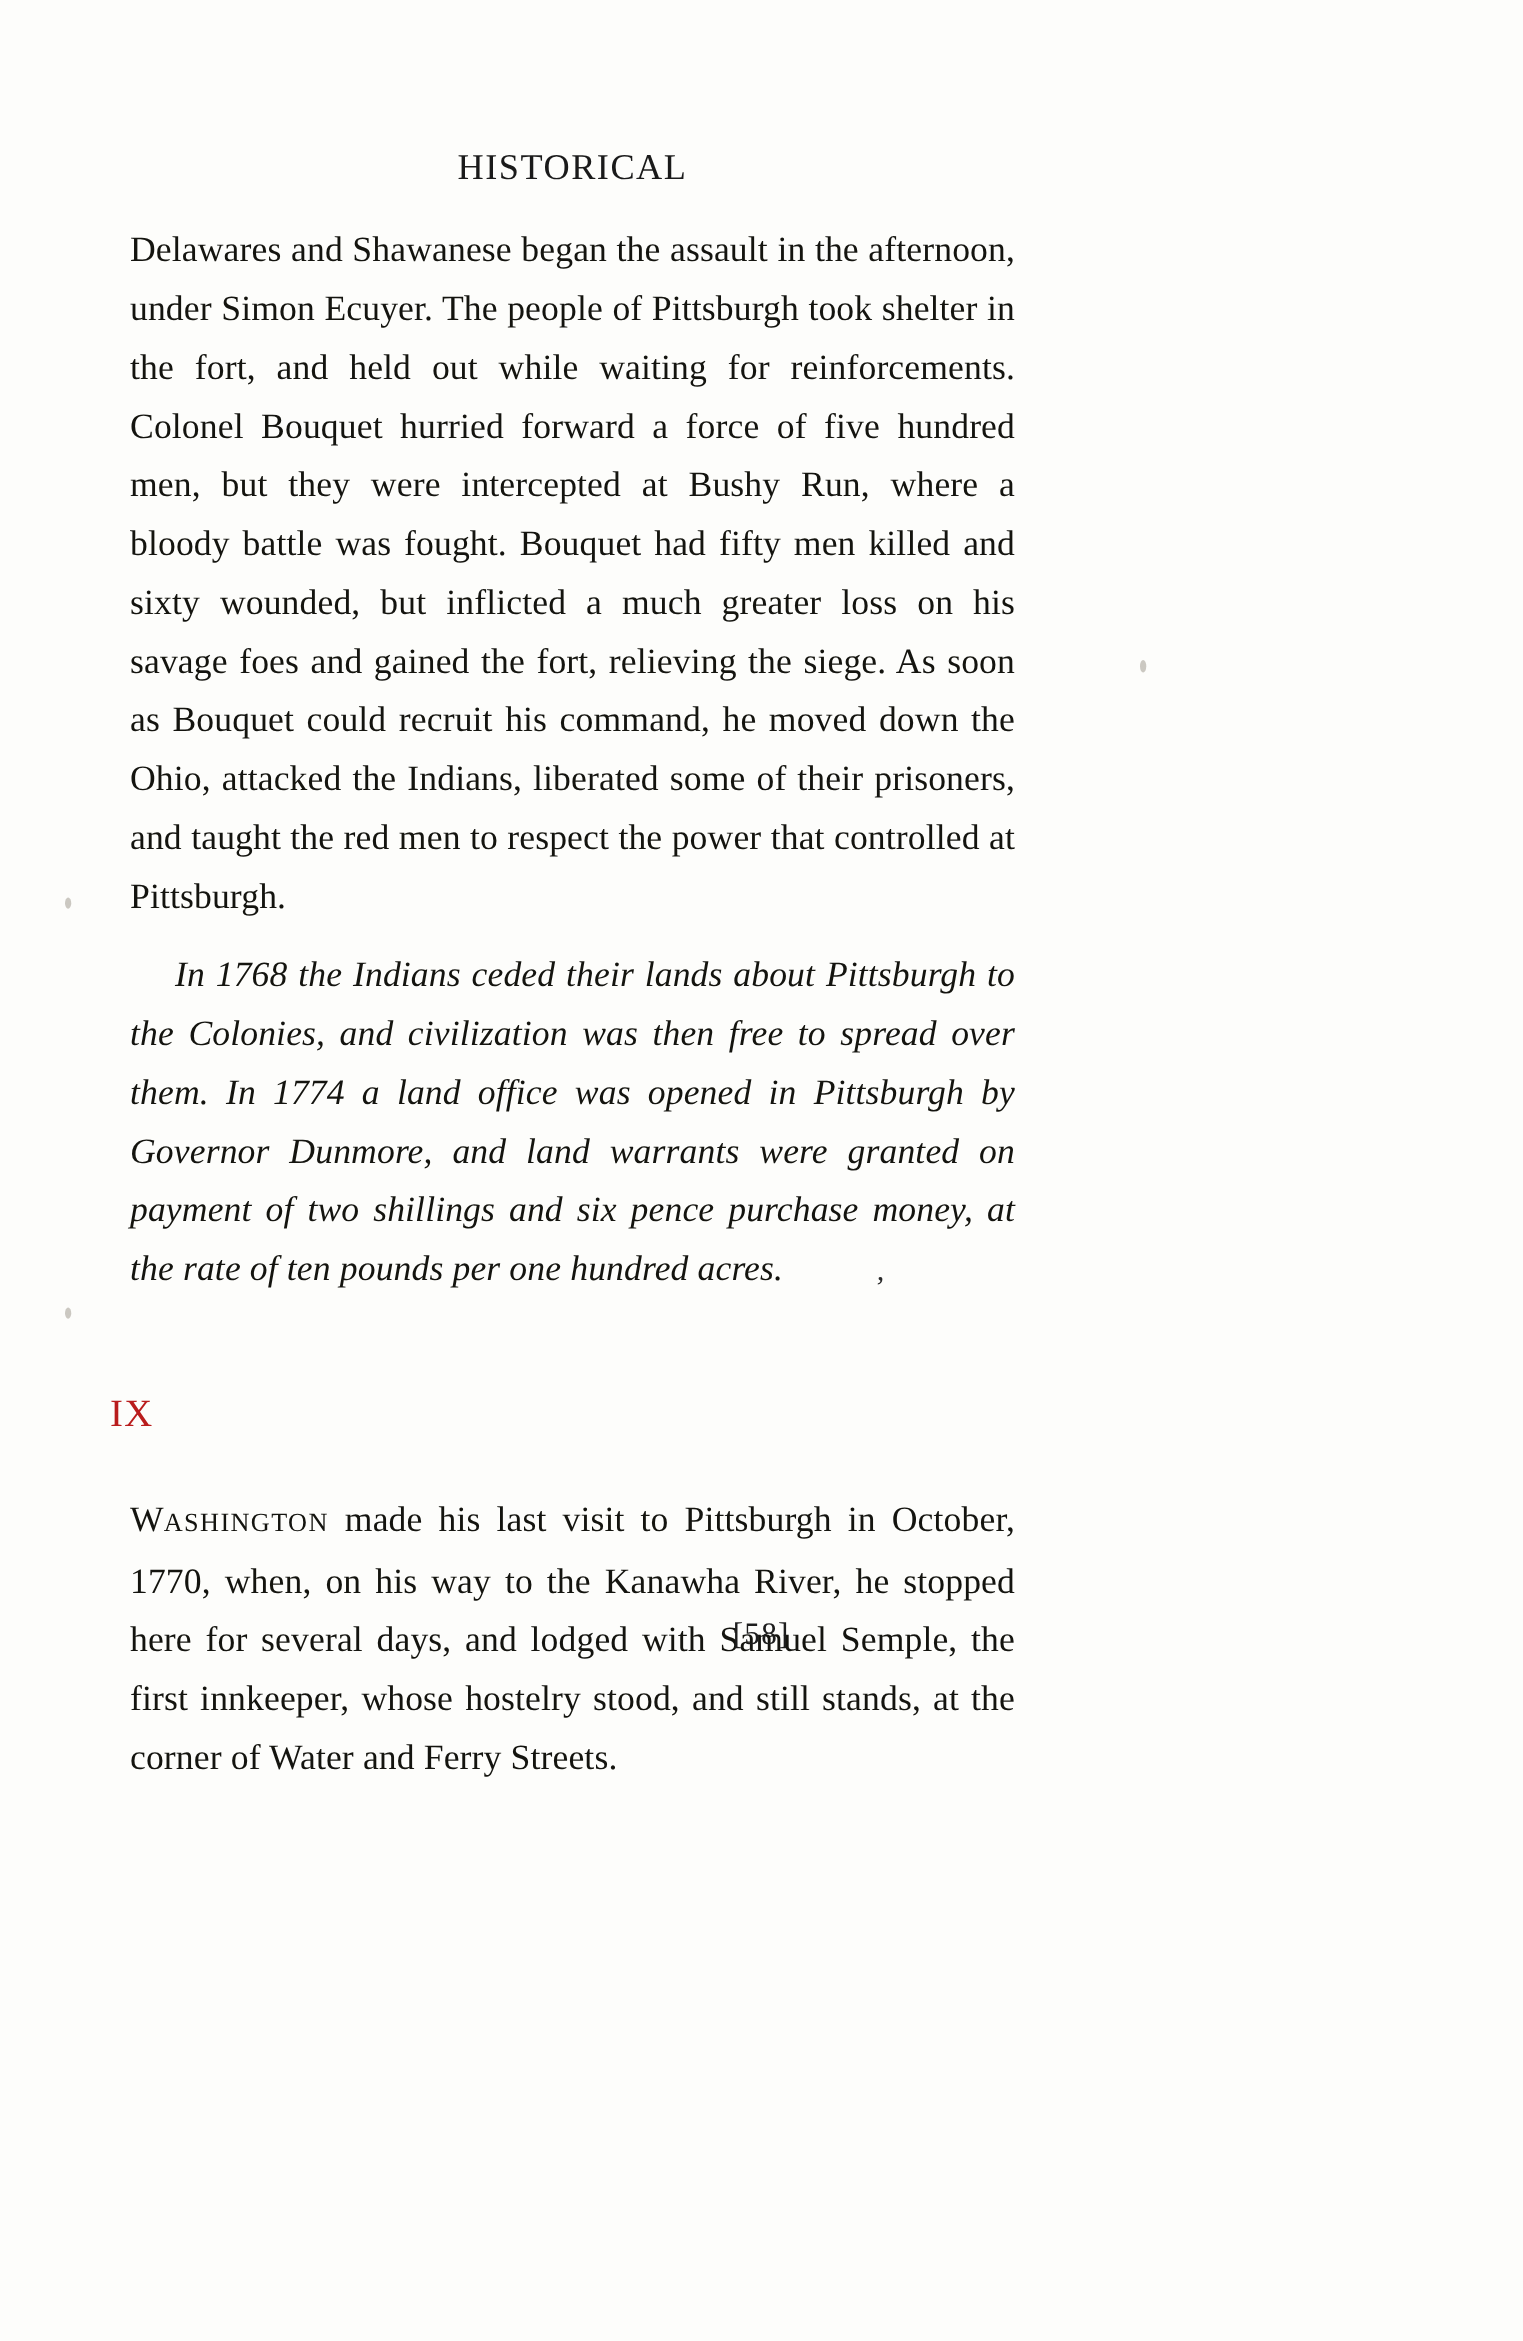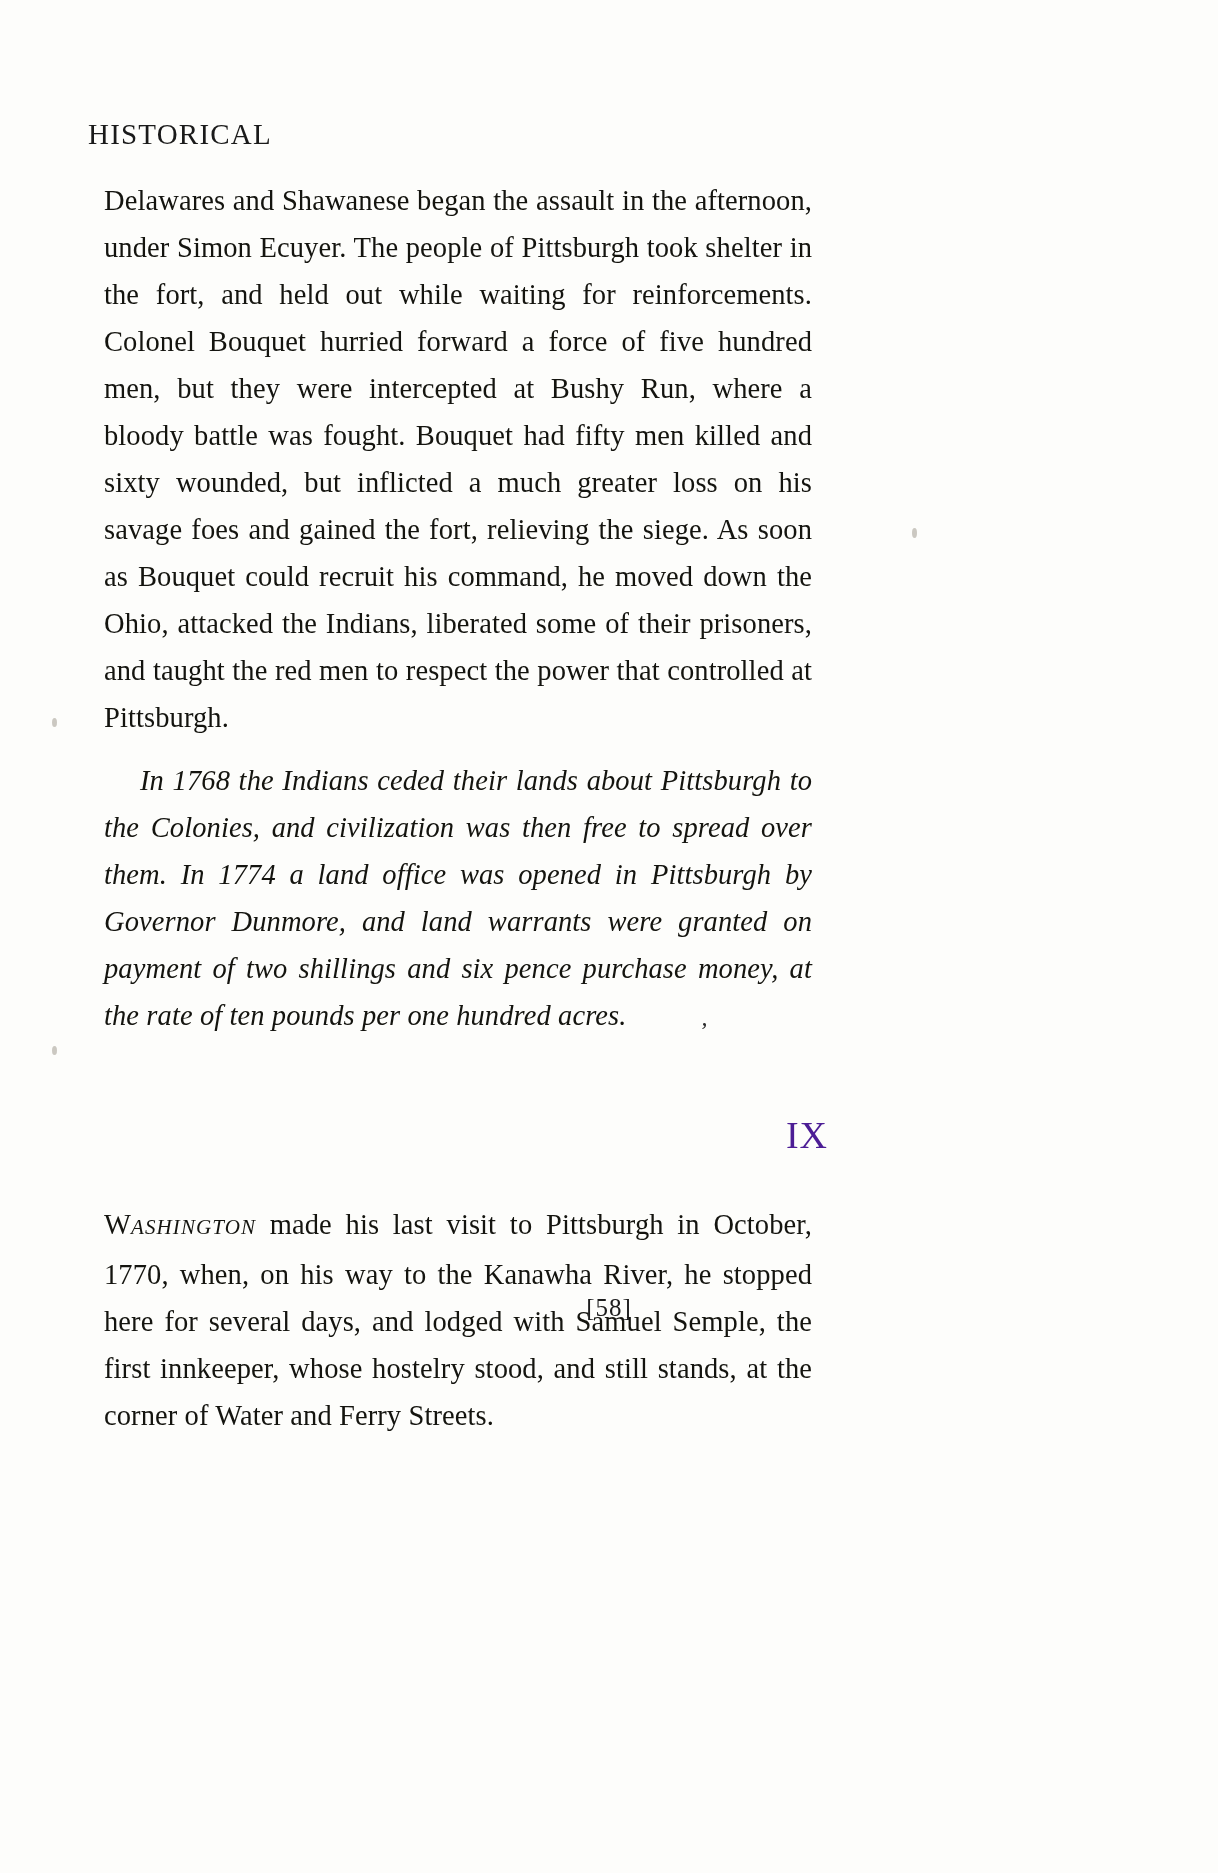--- a/index.html
+++ b/index.html
@@ -23,21 +23,21 @@
     height: 1873px;
     background: #fdfdfb;
   }
   .content {
     position: absolute;
     left: 88px;
     top: 118px;
     width: 740px;
   }
   .running-head {
-    text-align: left;
+    text-align: center;
     font-size: 29px;
     letter-spacing: 1.2px;
     color: #1a1a1a;
     margin: 0 0 26px 0;
     font-weight: normal;
   }
   p.body-par {
     margin: 16px;
     font-size: 28.5px;
     line-height: 47px;
@@ -52,33 +52,32 @@
   }
   .tail-mark {
     display: inline-block;
     width: 120px;
     text-align: center;
     color: #2a2a2a;
     font-size: 24px;
     vertical-align: baseline;
   }
   .section-number {
-    text-align: right;
-    font-size: 38px;
+    text-align: left;
+    font-size: 31px;
     margin: 72px 0 44px 0;
     letter-spacing: 1px;
-    color: #4c1d95;
+    color: #b91c1c;
   }
   .sc-first {
     font-size: 28.5px;
   }
   .sc-rest {
     font-size: 21px;
     letter-spacing: 1.1px;
-    font-style: italic;
   }
   .folio {
     position: absolute;
     left: 0;
     top: 1294px;
     width: 1218px;
     text-align: center;
     font-size: 25px;
     color: #1d1d1d;
     letter-spacing: 1px;

